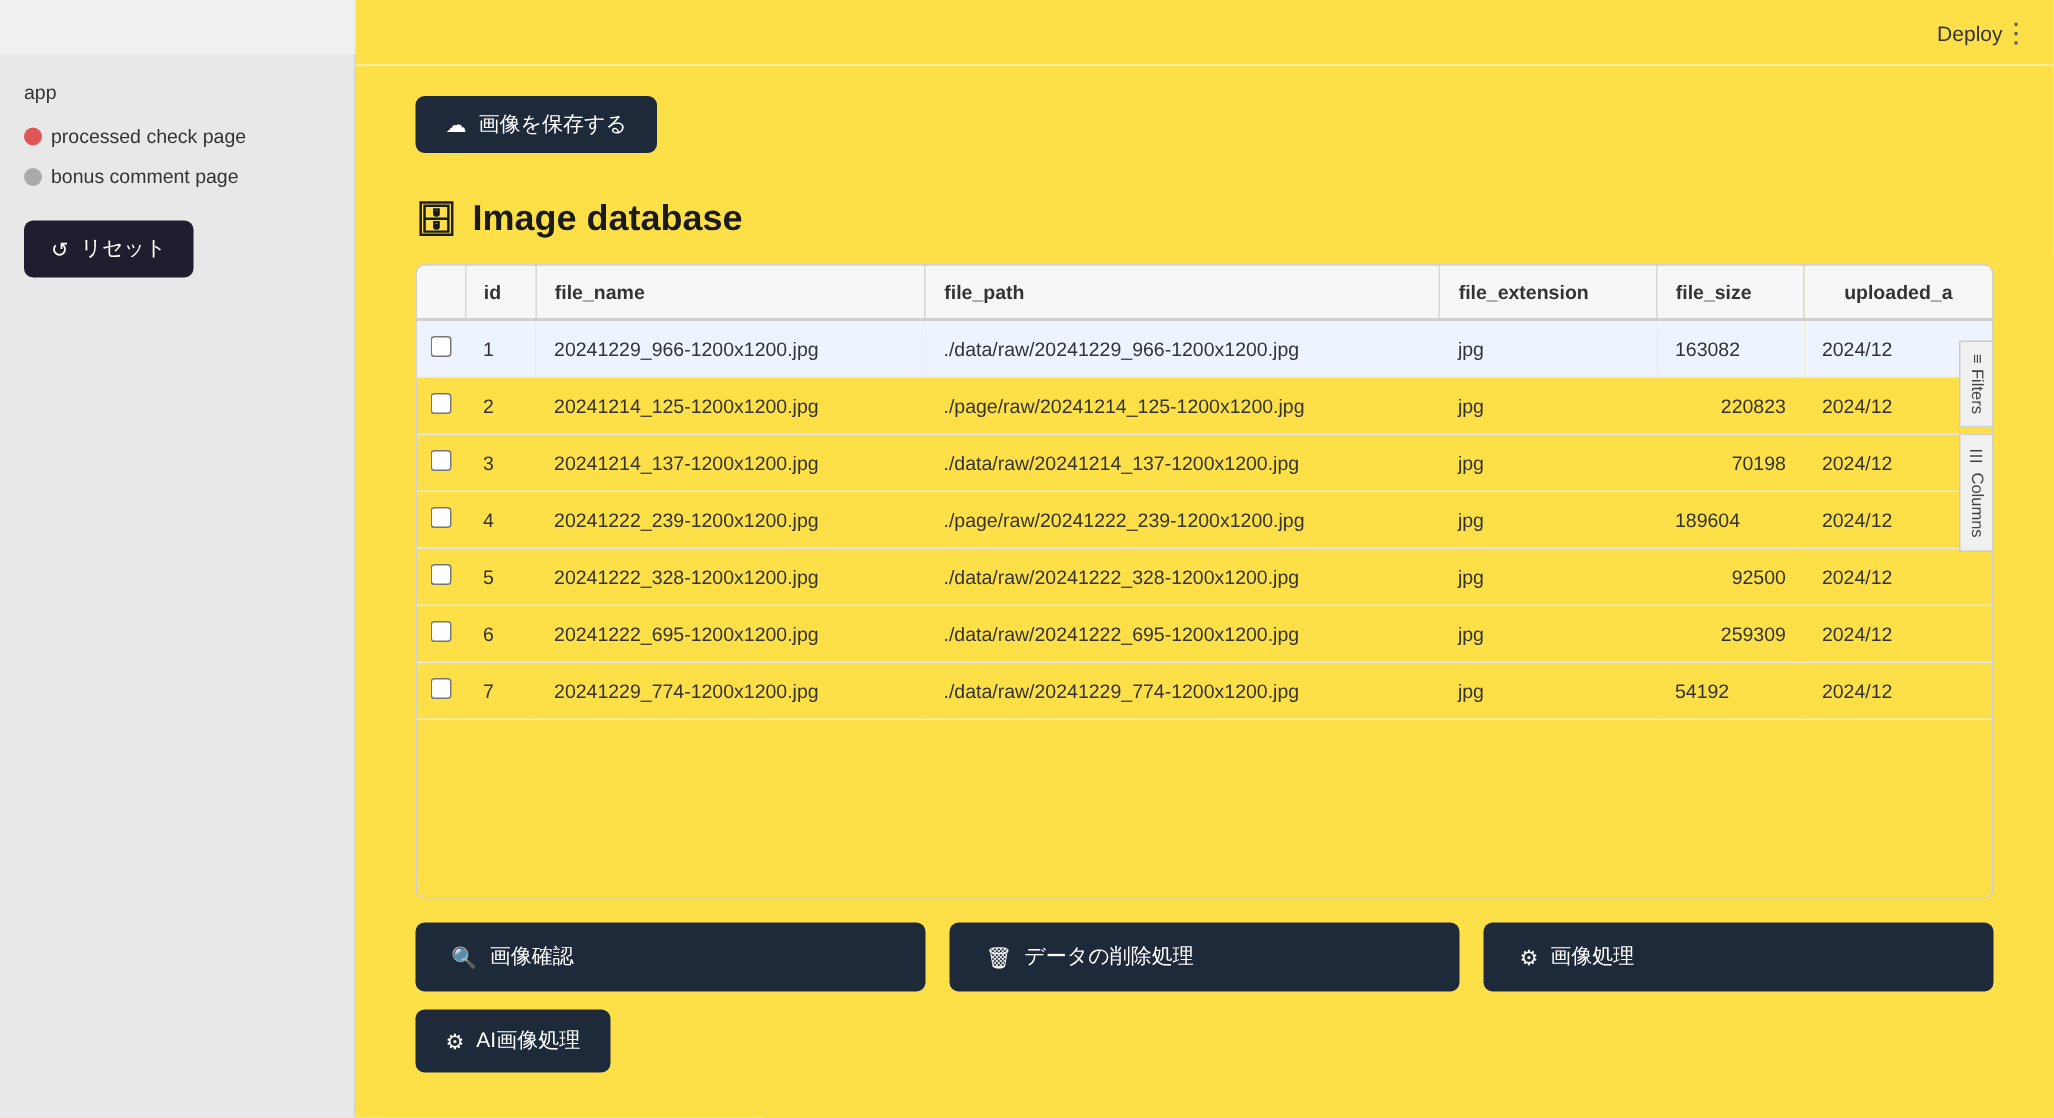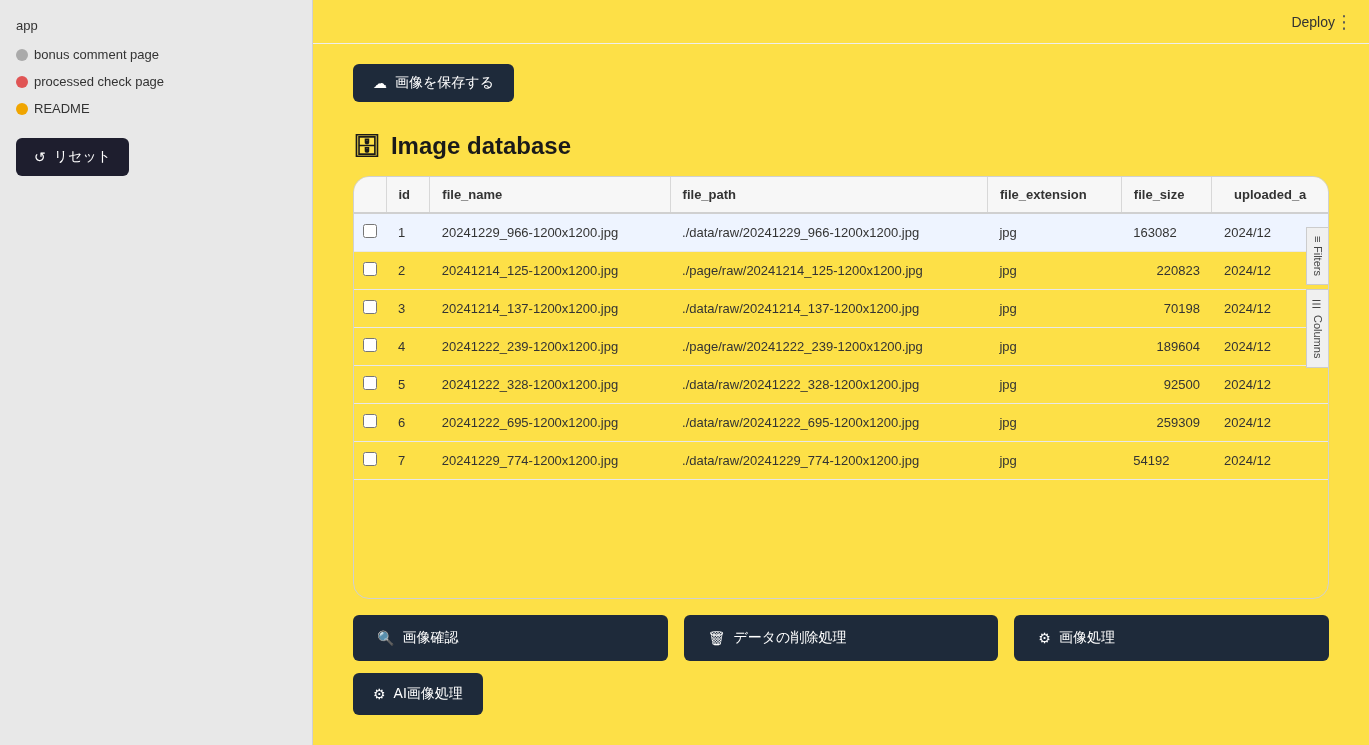--- a/index.html
+++ b/index.html
@@ -1,26 +1,27 @@
 <!DOCTYPE html>
 <html><head>
   <meta charset="utf-8">
   <style>
     * { box-sizing: border-box; margin: 0; padding: 0; }
     body { font-family: -apple-system, BlinkMacSystemFont, 'Segoe UI', sans-serif; background: #f0f0f0; display: flex; height: 745px; overflow: hidden; }
 
     
     #sidebar {
-      width: 313px;
+      width: 237px;
       background: #e8e8e8;
       flex-shrink: 0;
       display: flex;
       flex-direction: column;
       padding: 10px 0;
       border-right: 1px solid #d0d0d0;
+      margin-top: 36px;
     }
     .sidebar-app-label {
       padding: 8px 16px;
       font-size: 13px;
       color: #333;
       font-weight: 500;
     }
     .sidebar-item {
       display: flex;
       align-items: center;
@@ -119,21 +120,21 @@
       color: #1a1a1a;
       margin-bottom: 16px;
     }
     .db-icon {
       font-size: 22px;
     }
 
     
     .table-wrapper {
       border: 1px solid #d0d0d0;
-      border-radius: 16px;
+      border-radius: 6px;
       overflow: hidden;
       flex: 1;
       display: flex;
       flex-direction: column;
       position: relative;
     }
     .table-scroll {
       overflow-y: auto;
       overflow-x: hidden;
       flex: 1;
@@ -243,30 +244,26 @@
     .table-scroll::-webkit-scrollbar-track { background: #f0f0f0; }
     .table-scroll::-webkit-scrollbar-thumb { background: #bbb; border-radius: 4px; }
   </style>
 </head>
 <body>
 
 <div id="sidebar">
   <div class="sidebar-app-label">app</div>
 
   <div class="sidebar-item">
-    <span class="icon-dot gray"></span>
-    <span>bonus comment page</span>
-  </div>
-  <div class="sidebar-item">
     <span class="icon-dot red"></span>
     <span>processed check page</span>
   </div>
   <div class="sidebar-item">
-    <span class="icon-dot yellow"></span>
-    <span>README</span>
+    <span class="icon-dot gray"></span>
+    <span>bonus comment page</span>
   </div>
 
   <button class="sidebar-reset-btn">
     <span>↺</span>
     <span>リセット</span>
   </button>
 </div>
 
 <div id="main">
 
@@ -330,21 +327,21 @@
                 <td>jpg</td>
                 <td style="text-align: right;">70198</td>
                 <td>2024/12</td>
               </tr>
               <tr>
                 <td class="checkbox-cell"><input type="checkbox" style=""></td>
                 <td>4</td>
                 <td>20241222_239-1200x1200.jpg</td>
                 <td>./page/raw/20241222_239-1200x1200.jpg</td>
                 <td>jpg</td>
-                <td style="text-align: right;">189604</td>
+                <td style="">189604</td>
                 <td>2024/12</td>
               </tr>
               <tr>
                 <td class="checkbox-cell"><input type="checkbox" style=""></td>
                 <td>5</td>
                 <td>20241222_328-1200x1200.jpg</td>
                 <td>./data/raw/20241222_328-1200x1200.jpg</td>
                 <td>jpg</td>
                 <td style="text-align: right;">92500</td>
                 <td>2024/12</td>

